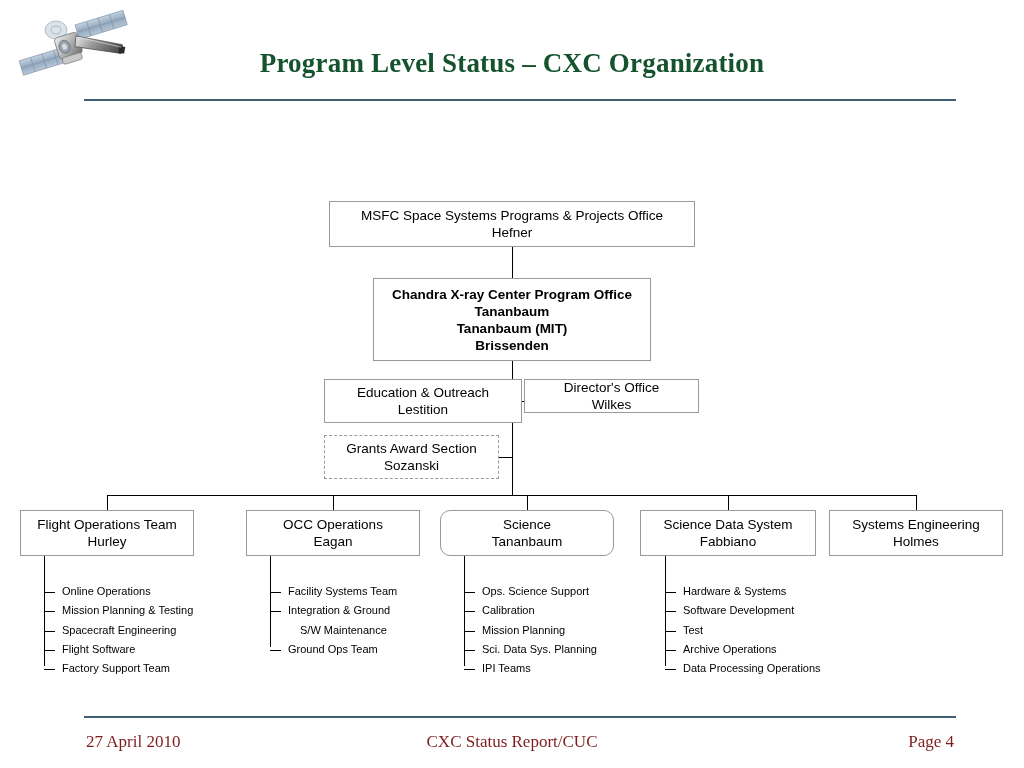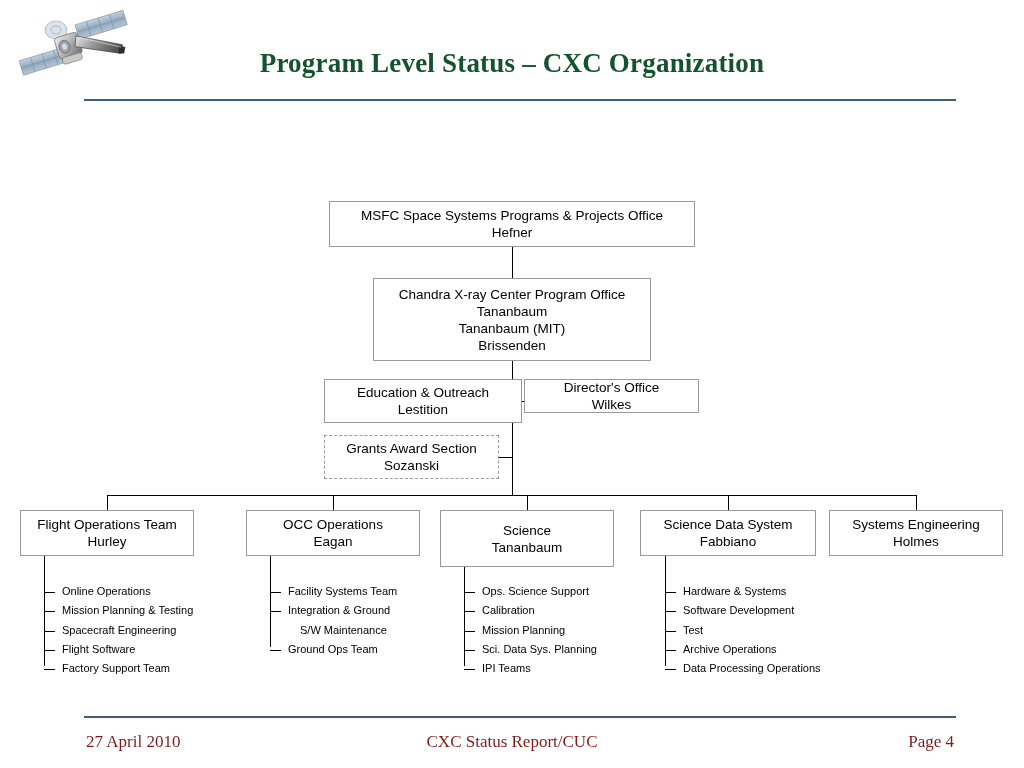--- a/index.html
+++ b/index.html
@@ -206,21 +206,21 @@
 
 <div id="org-chart">
 
   <div class="org-box" style="left:329px; top:162px; width:366px; height:46px;">
     <span class="bx-line">MSFC Space Systems Programs &amp; Projects Office</span>
     <span class="bx-line">Hefner</span>
   </div>
 
   <div class="vline" style="left:512px; top:208px; height:31px;"></div>
 
-  <div class="org-box" style="left:373px; top:239px; width:278px; height:83px;">
+  <div class="org-box" style="left:373px; top:239px; width:278px; height:83px;font-weight:bold;">
     <span class="bx-line">Chandra X-ray Center Program Office</span>
     <span class="bx-line">Tananbaum</span>
     <span class="bx-line">Tananbaum (MIT)</span>
     <span class="bx-line">Brissenden</span>
   </div>
 
   <div class="vline" style="left:512px; top:322px; height:134px;"></div>
 
   <div class="org-box" style="left:324px; top:340px; width:198px; height:44px;">
     <span class="bx-line">Education &amp; Outreach</span>
@@ -251,21 +251,21 @@
   <div class="org-box" style="left:20px; top:471px; width:174px; height:46px;">
     <span class="bx-line">Flight Operations Team</span>
     <span class="bx-line">Hurley</span>
   </div>
 
   <div class="org-box" style="left:246px; top:471px; width:174px; height:46px;">
     <span class="bx-line">OCC Operations</span>
     <span class="bx-line">Eagan</span>
   </div>
 
-  <div class="org-box" style="left:440px; top:471px; width:174px; height:57px;">
+  <div class="org-box" style="left:440px; top:471px; width:174px; height:46px;border-radius:10px;">
     <span class="bx-line">Science</span>
     <span class="bx-line">Tananbaum</span>
   </div>
 
   <div class="org-box" style="left:640px; top:471px; width:176px; height:46px;">
     <span class="bx-line">Science Data System</span>
     <span class="bx-line">Fabbiano</span>
   </div>
 
   <div class="org-box" style="left:829px; top:471px; width:174px; height:46px;">

